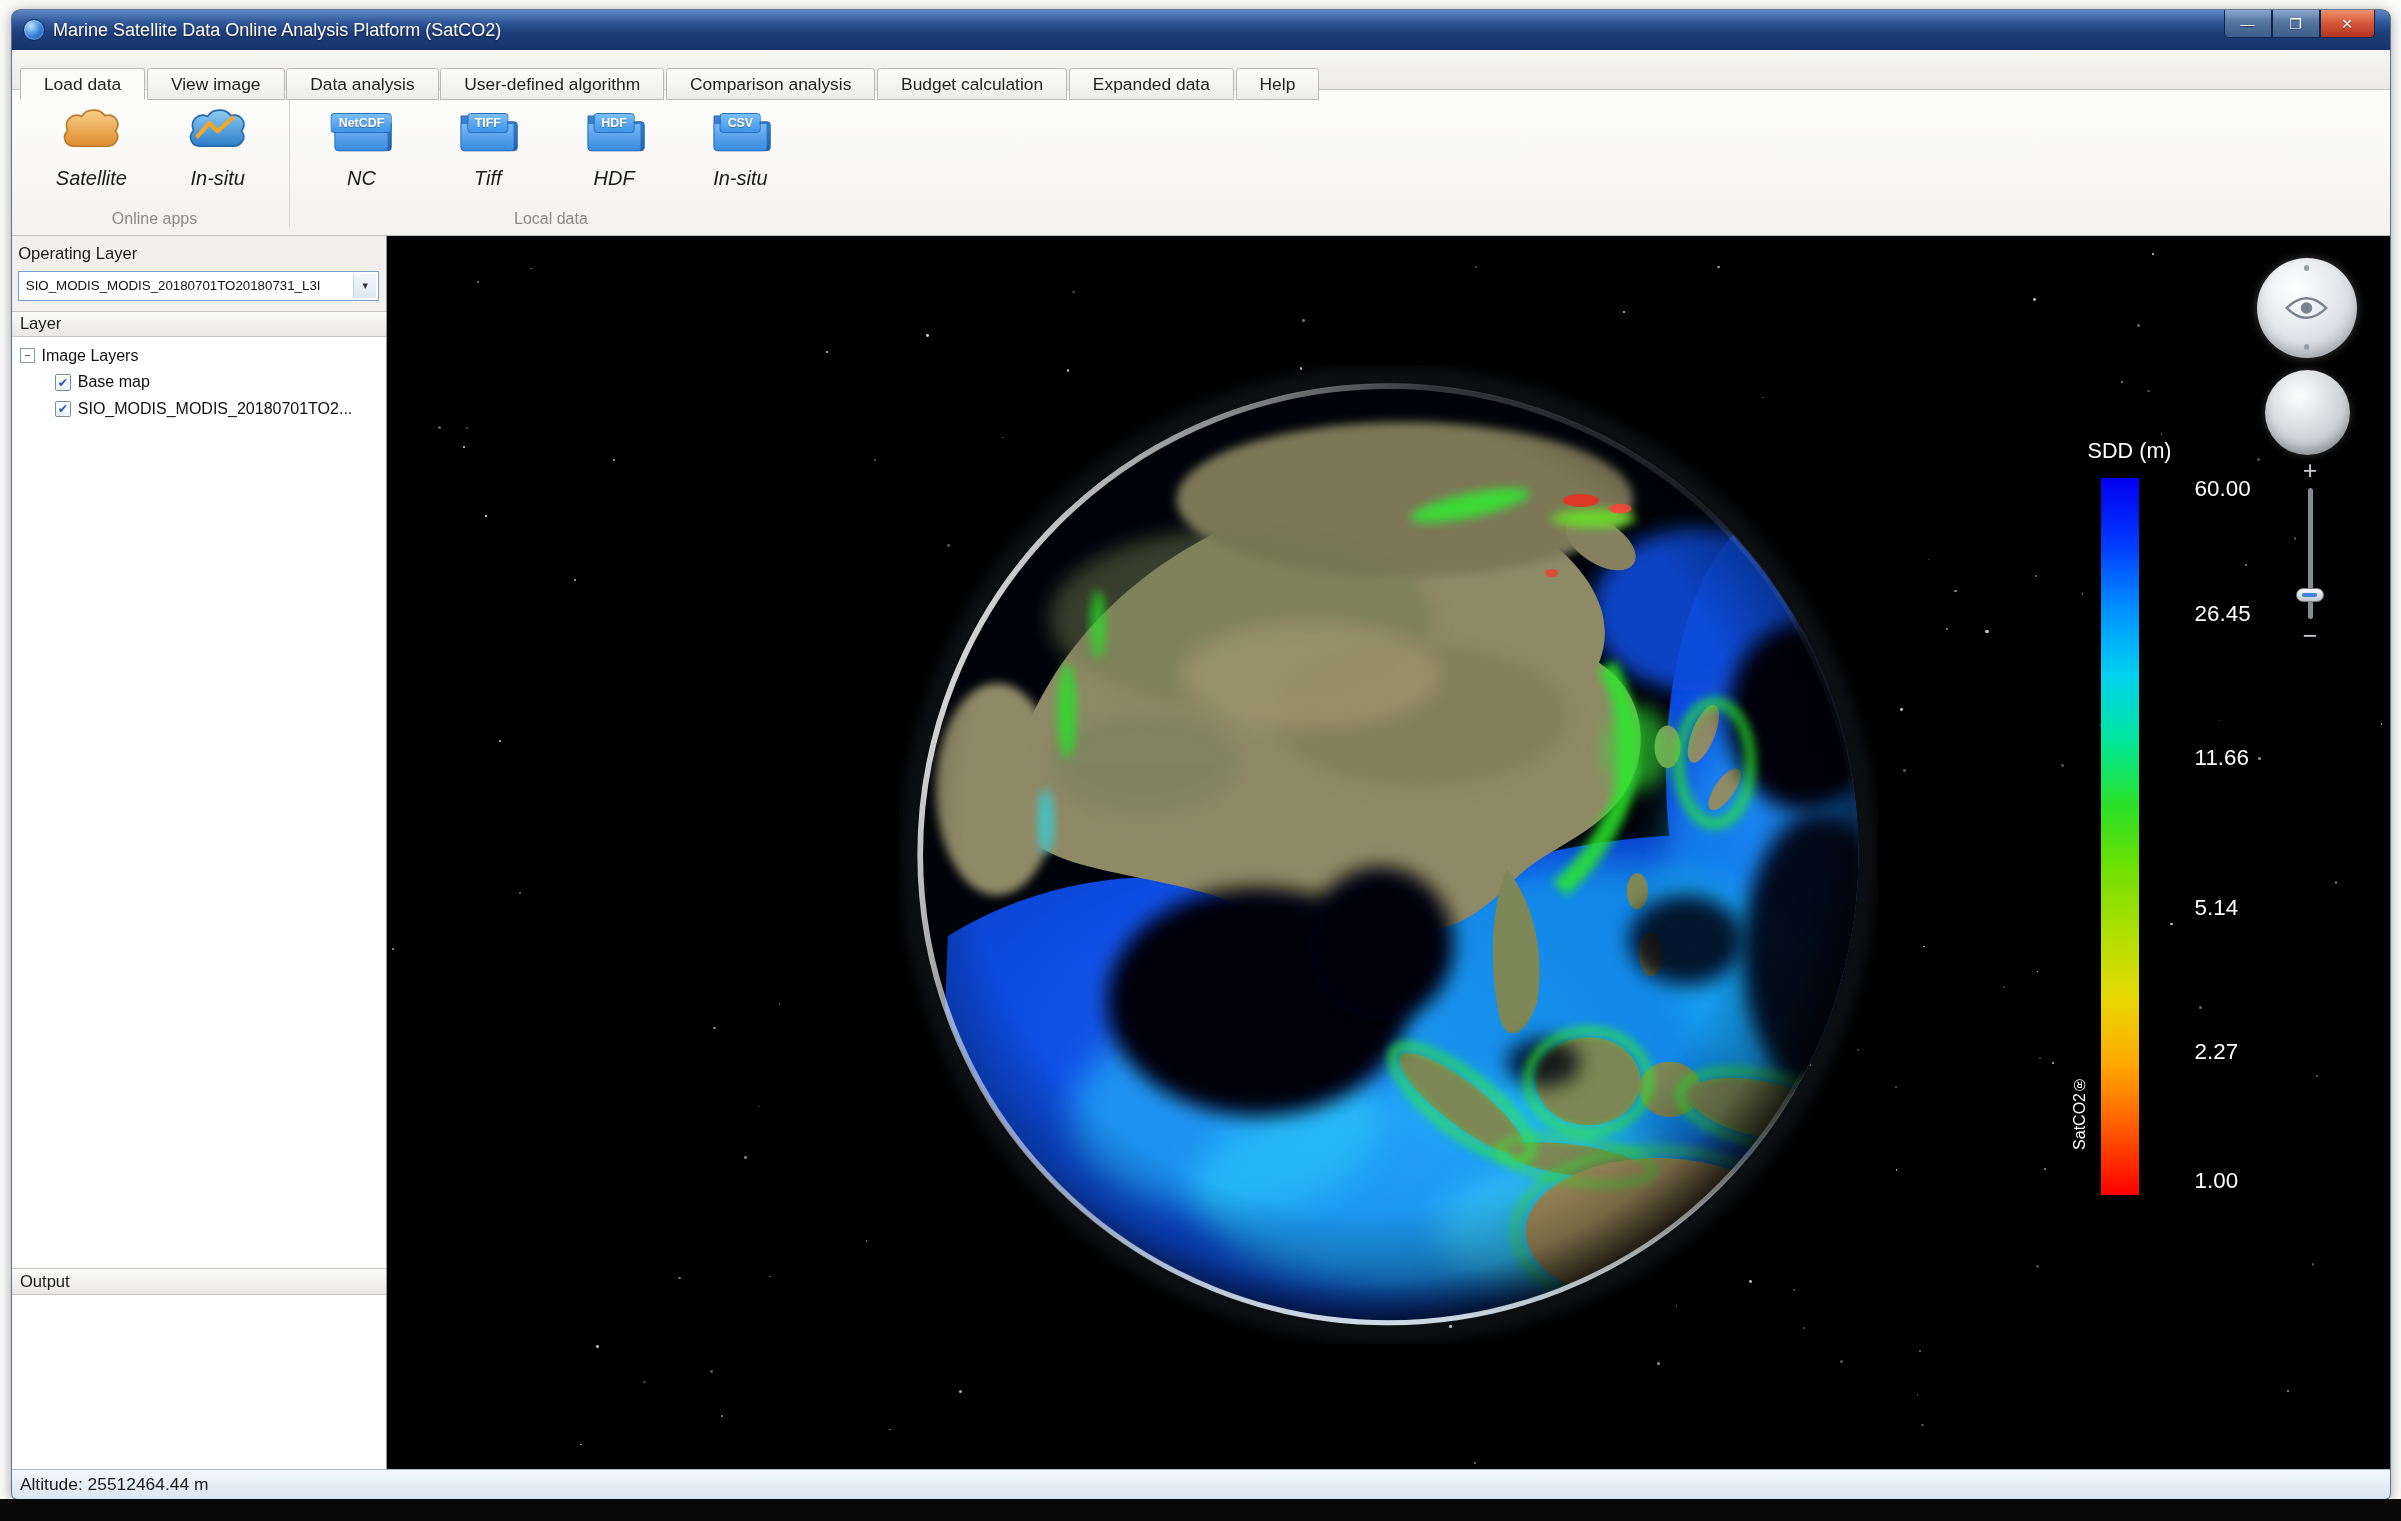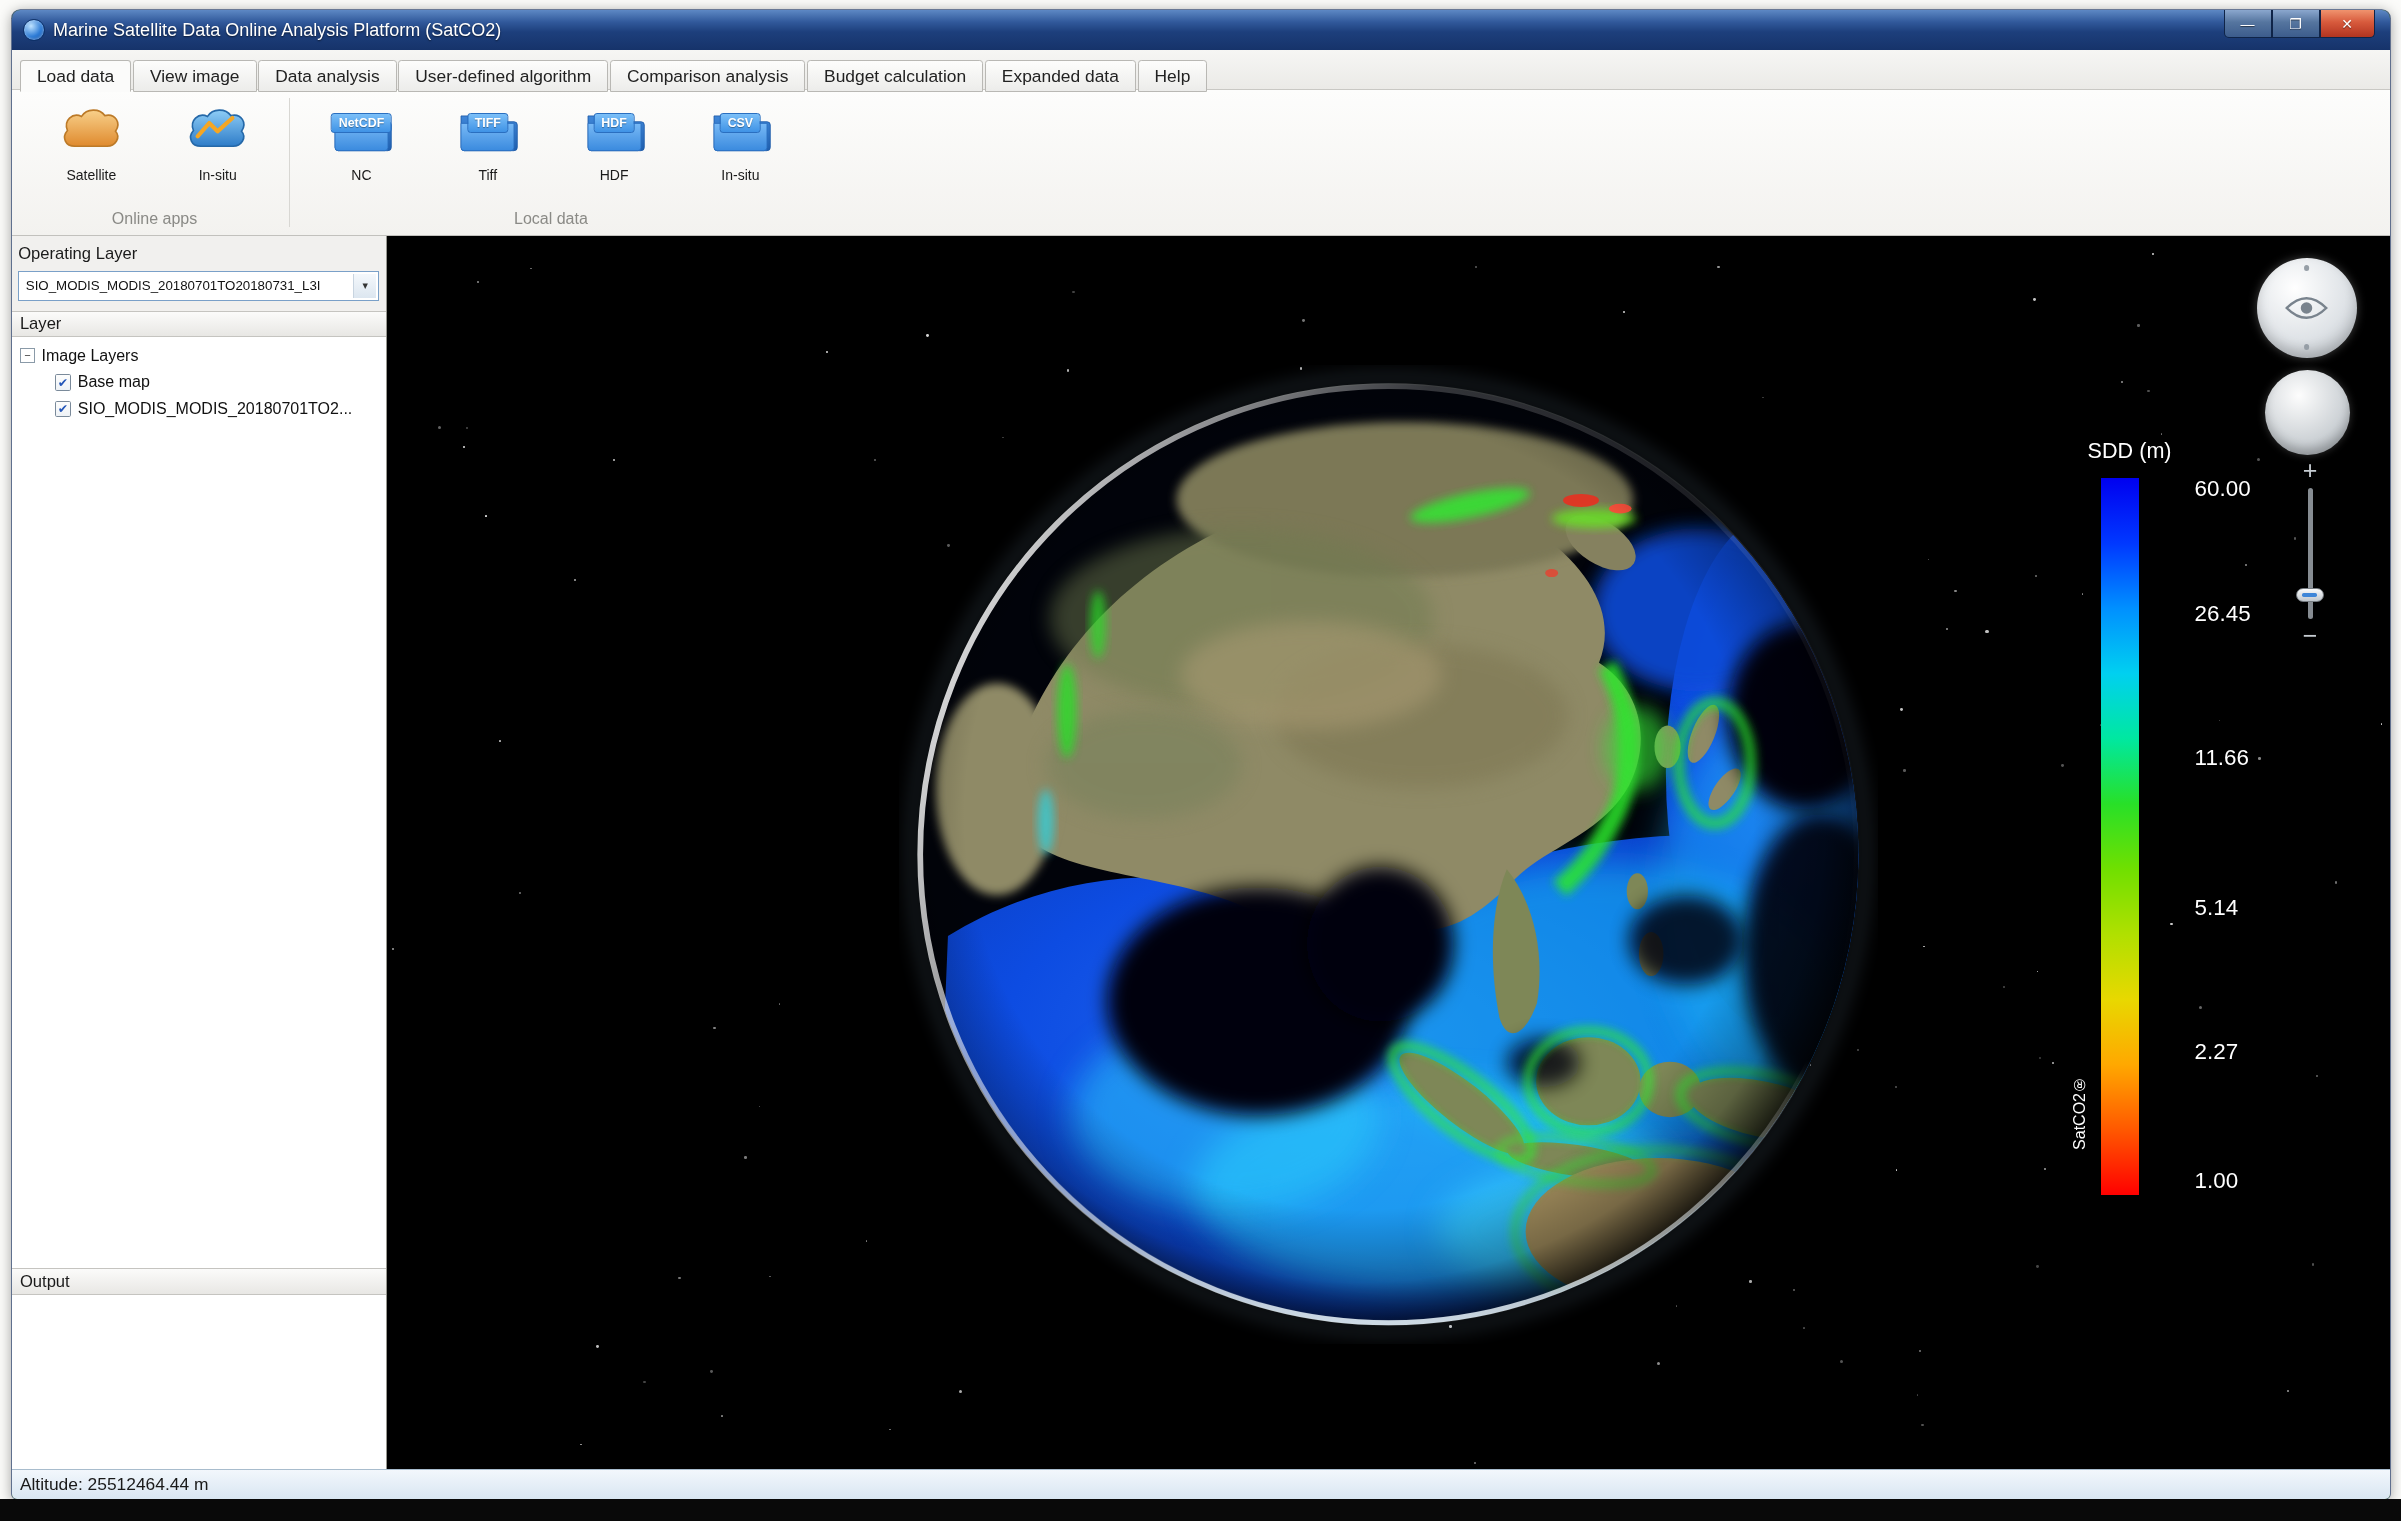--- a/index.html
+++ b/index.html
@@ -44,24 +44,24 @@
   }
 
   
   .tabbar {
     height:40px; flex:0 0 40px;
     background: linear-gradient(#f6f6f4,#ebeae7);
     display:flex; align-items:flex-end; padding-left:8.3px; gap:1.7px;
     border-bottom:0.8px solid #c9c8c4;
   }
   .tab {
-    height:32px; padding:0 16px; display:flex; align-items:center;
+    height:32px; padding:0 23px; display:flex; align-items:center;
     font-size:17.4px; color:#222;
     background: linear-gradient(#fdfdfc,#ececea);
-    border:0.8px solid #b9b8b4; border-radius:3.3px 3.3px 0 0; position:relative; top:3px;text-align:center;
+    border:0.8px solid #b9b8b4; border-radius:3.3px 3.3px 0 0; position:relative; top:11px;text-align:center;
   }
   .tab.active { background:#fbfbfa; border-bottom-color:#fbfbfa; }
 
   
   .ribbon {
     height:146px; flex:0 0 146px;
     background: linear-gradient(#fdfdfc,#f3f2ef);
     border-bottom:0.8px solid #c2c1bd;
     display:flex; padding-left:13.3px;
   }
@@ -71,21 +71,21 @@
     width:123px; display:flex; flex-direction:column; align-items:center;
     gap:6.6px; padding-top:3.3px; border-radius:3.3px;
   }
   .ribbon-icon { width:75px; height:61px; position:relative; display:flex; align-items:center; justify-content:center; }
   .badge {
     position:absolute; top:13.3px; left:50%; transform:translateX(-50%);
     background: linear-gradient(#7cc0f8,#3f93e6); color:#fff;
     font-size:12.4px; font-weight:bold; padding:1.7px 6.6px; border-radius:3.3px;
     border:0.8px solid #2a6fc0; text-shadow:0 0.8px 0.8px rgba(0,0,0,.35); white-space:nowrap;
   }
-  .ribbon-label { font-size:14px; color:#1a1a1a; }
+  .ribbon-label { font-size:20px; color:#1a1a1a;font-style:italic; }
   .group-caption { text-align:center; font-size:16px; color:#8a8a86; padding:6.6px 0 5px; }
   .group-sep { width:0.8px; background:#d8d7d3; margin:8.3px 5px; }
 
   
   .content { flex:1; display:flex; min-height:0; }
 
   .sidebar {
     width:375px; flex:0 0 375px; background:#f1f0ee;
     border-right:0.8px solid #96968f; display:flex; flex-direction:column;
   }

